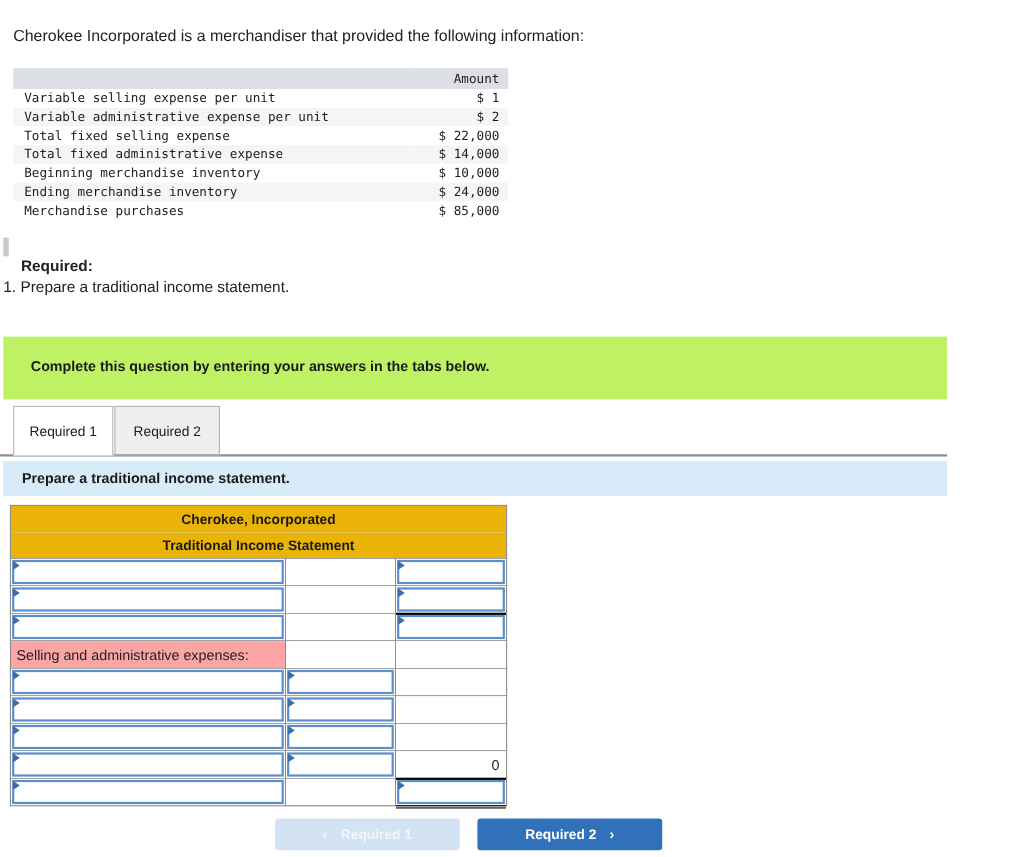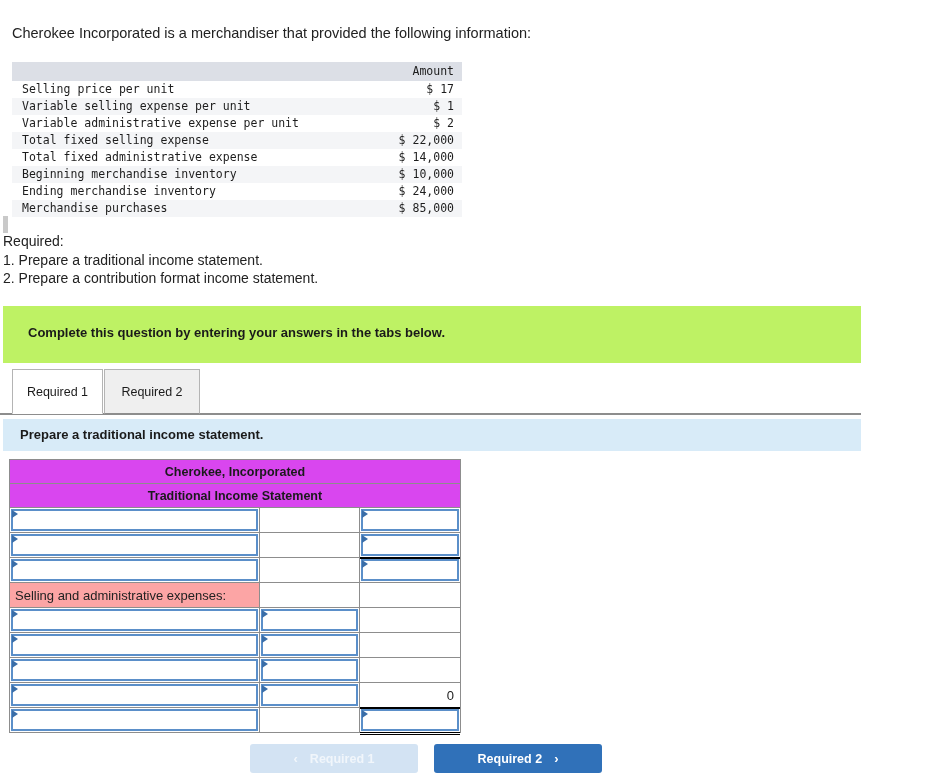--- a/index.html
+++ b/index.html
@@ -50,21 +50,21 @@
   .grey-tick {
     position: absolute; left: 3px; top: 216px;
     width: 5px; height: 17px; background: #c9c9c9;
   }
 
   
   .req-block {
     position: absolute; left: 3px; top: 232px;
     font-size: 14px; line-height: 18.5px; color: #222;
   }
-  .req-block .hdr { font-weight: normal; }
+  .req-block .hdr { font-weight: bold; margin-left: 16px; }
 
   
   .banner {
     position: absolute; left: 3px; top: 306px;
     width: 858px; height: 57px;
     background: #bef264;
   }
   .banner .txt {
     position: absolute; left: 25px; top: 19px;
     font-size: 13px; font-weight: bold; color: #1a1a1a;
@@ -127,21 +127,21 @@
   .stmt col.c3 { width: 101px; }
 
   .stmt td {
     height: 25px;
     padding: 0;
     border: 1px solid #8d8d8d;
     vertical-align: middle;
     position: relative;
   }
   .stmt td.hdr {
-    background: #d946ef;
+    background: #eab308;
     text-align: center;
     font-weight: bold;
     font-size: 12.5px;
     color: #1a1a1a;
     height: 24px;
   }
   .stmt td.plain { background: #ffffff; }
   .stmt td.label {
     background: #fca5a5;
     padding-left: 5px;
@@ -217,24 +217,20 @@
 
   <table class="facts">
     <thead>
       <tr>
         <th class="blank"></th>
         <th>Amount</th>
       </tr>
     </thead>
     <tbody>
       <tr>
-          <td>Selling price per unit</td>
-          <td class="val">$ 17</td>
-        </tr>
-      <tr>
           <td>Variable selling expense per unit</td>
           <td class="val">$ 1</td>
         </tr>
       <tr>
           <td>Variable administrative expense per unit</td>
           <td class="val">$ 2</td>
         </tr>
       <tr>
           <td>Total fixed selling expense</td>
           <td class="val">$ 22,000</td>
@@ -256,21 +252,20 @@
           <td class="val">$ 85,000</td>
         </tr>
     </tbody>
   </table>
 
   <div class="grey-tick"></div>
 
   <div class="req-block">
     <div class="hdr">Required:</div>
     <div>1. Prepare a traditional income statement.</div>
-    <div>2. Prepare a contribution format income statement.</div>
   </div>
 
   <div class="banner">
     <div class="txt">Complete this question by entering your answers in the tabs below.</div>
   </div>
 
   <div class="tab-underline left-seg"></div>
   <div class="tab-underline"></div>
   <div class="tabstrip">
     <div class="tab active">

